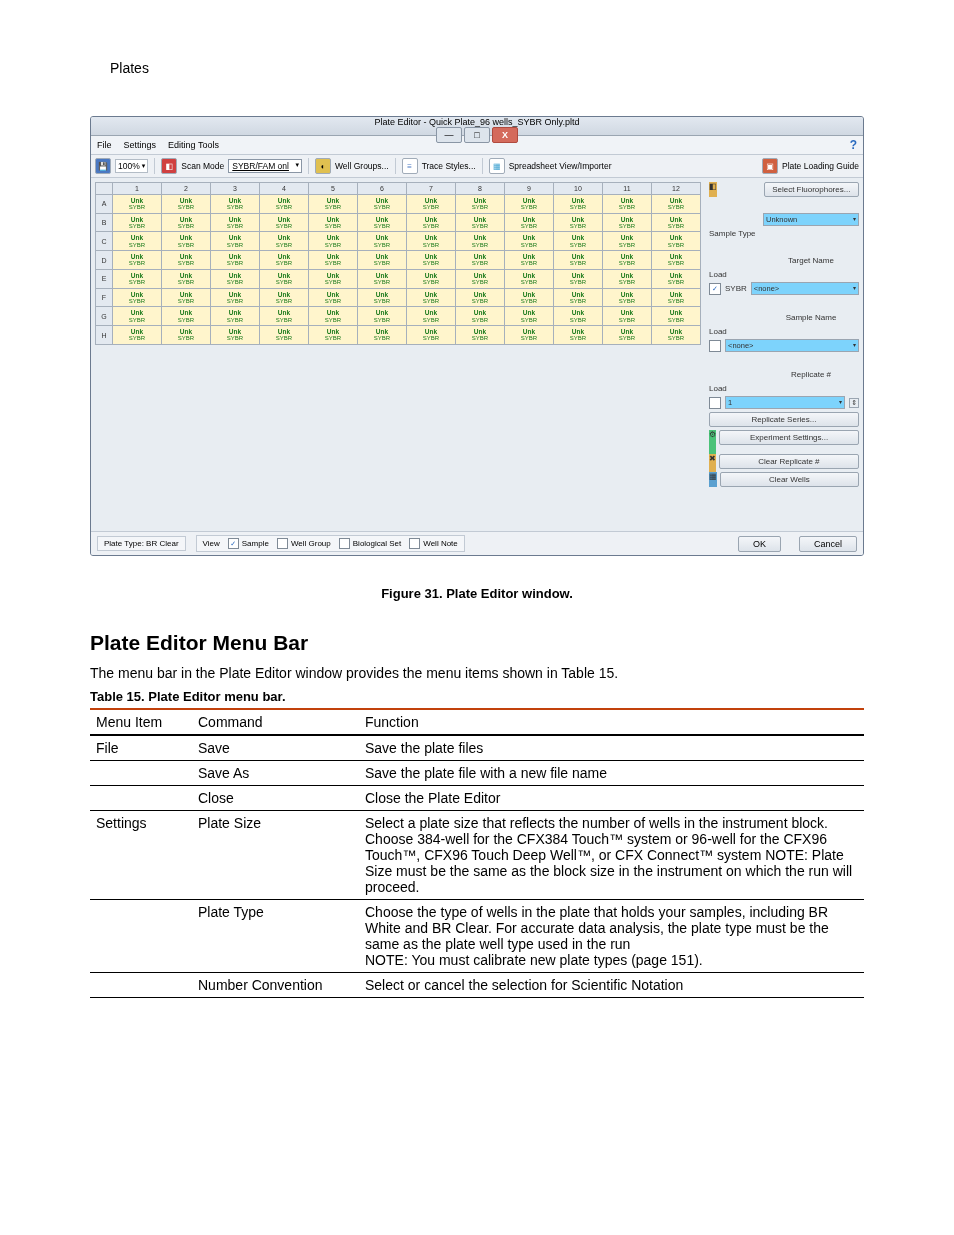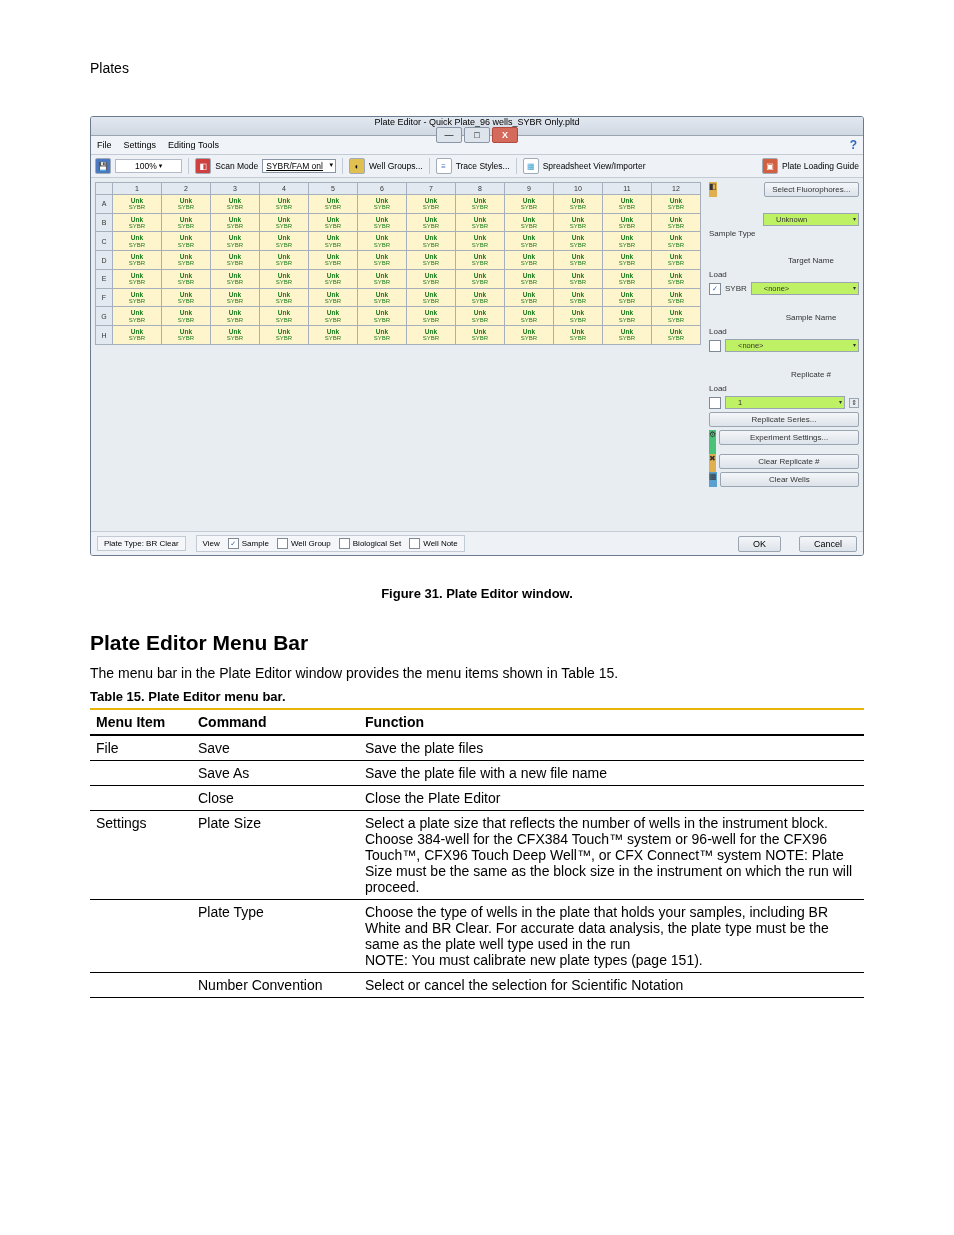--- a/index.html
+++ b/index.html
@@ -9,20 +9,21 @@
     color: #000;
     background: #fff;
     width: 954px;
   }
   .page {
     padding: 60px 90px 60px 90px;
   }
   .header-title {
     font-size: 14px;
     margin-bottom: 40px;
+    margin-left: 20px;
   }
   
   .app-window {
     border: 1px solid #6b7a8f;
     margin: 0 auto;
     background: #e8edf2;
     border-radius: 3px;
     overflow: hidden;
   }
   .titlebar {
@@ -94,21 +95,21 @@
     border: 1px solid #a0abb8;
     border-radius: 2px;
     background: #dfe6ee;
     font-size: 8px;
   }
   .toolbar .zoom {
     display: flex;
     align-items: center;
     gap: 2px;
     border: 1px solid #b3bcc6;
-    padding: 1px 19px;
+    padding: 1px 2px;
     background: #fff;
   }
   .toolbar .dd {
     border: 1px solid #8a96a5;
     background: #fff;
     padding: 1px 12px 1px 3px;
     position: relative;
     text-decoration: underline;
   }
   .toolbar .dd::after {
@@ -178,22 +179,22 @@
   .sidepanel .sp-row {
     display: flex;
     align-items: center;
     gap: 4px;
     margin-bottom: 3px;
   }
   .sidepanel .sp-row label { flex: 0 0 50px; margin-top: 28px; }
   .sidepanel .sp-row .sp-dd {
     flex: 1;
     border: 1px solid #9aa5b1;
-    background: #bef264;
-    padding: 1px 12px;
+    background: #7dd3fc;
+    padding: 1px 2px;
     font-size: 7.5px;
     position: relative;
   }
   .sidepanel .sp-row .sp-dd::after {
     content: "▾";
     position: absolute;
     right: 2px;
     font-size: 6px;
   }
   .sp-chk {
@@ -278,23 +279,23 @@
     font-size: 14px;
     margin-top: 2px;
   }
   table.doctable th, table.doctable td {
     text-align: left;
     padding: 4px 6px;
     vertical-align: top;
     border-bottom: 1px solid #000;
   }
   table.doctable thead th {
-    border-top: 2px solid #eab308;
+    border-top: 2px solid #c2410c;
     border-bottom: 2px solid #000;
-    font-weight: bold;
+    font-weight: normal;
   }
   table.doctable td.col1 { width: 90px; }
   table.doctable td.col2 { width: 155px; }
   .pagenum {
     margin-top: 60px;
     font-size: 14px;
   }
 </style>
 </head>
 <body>

